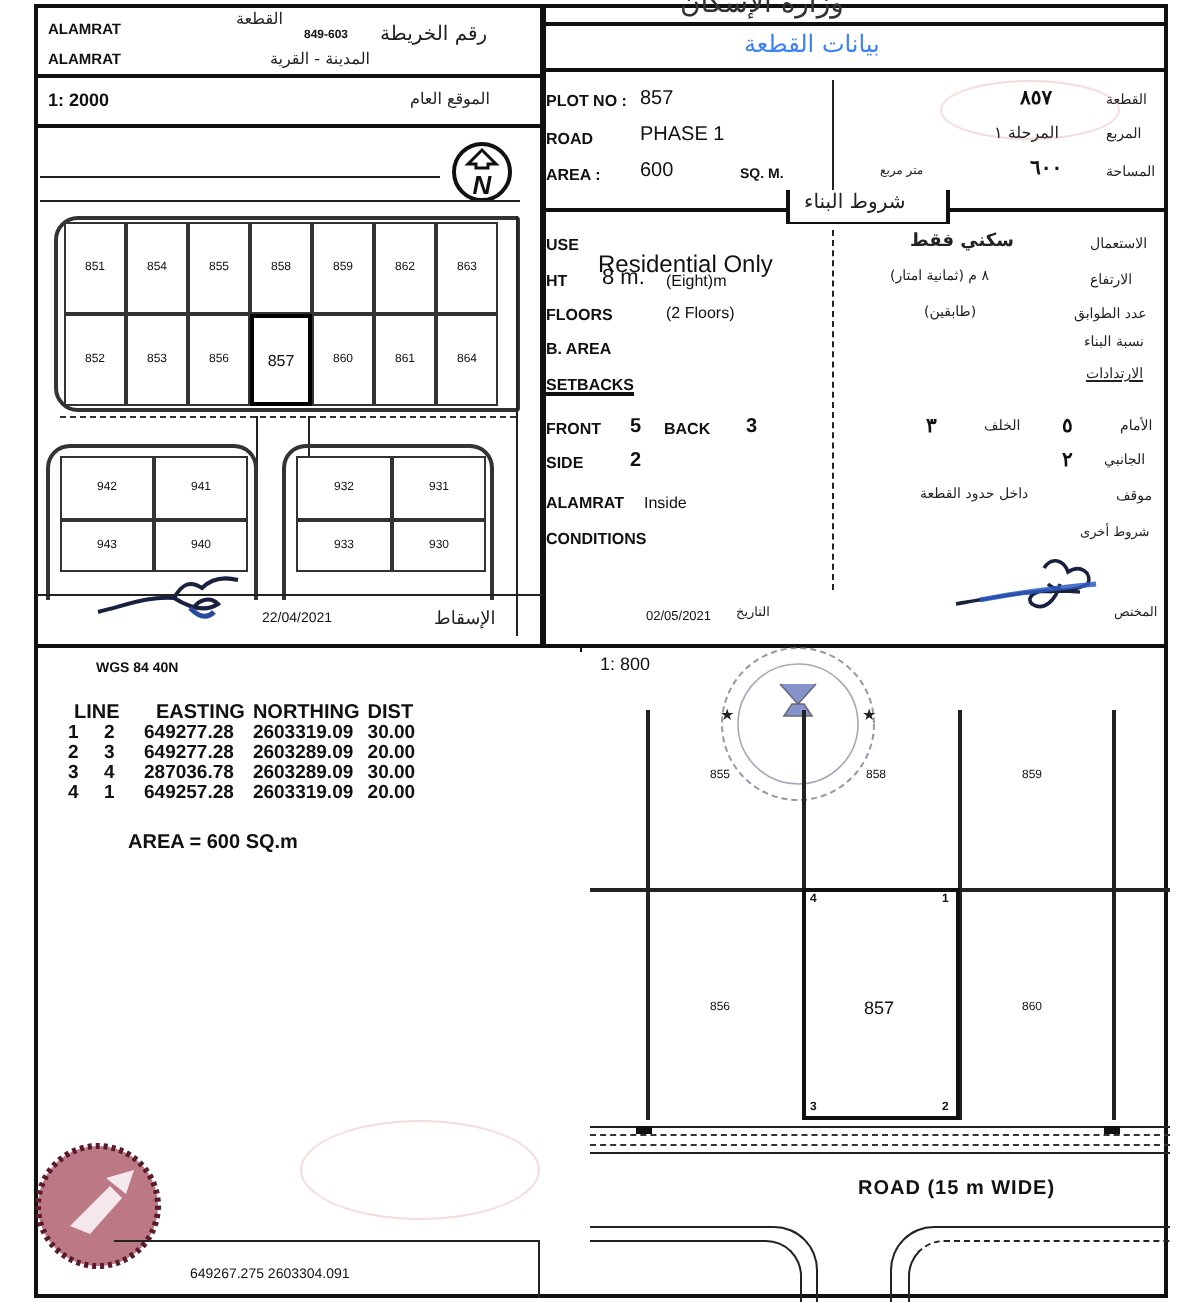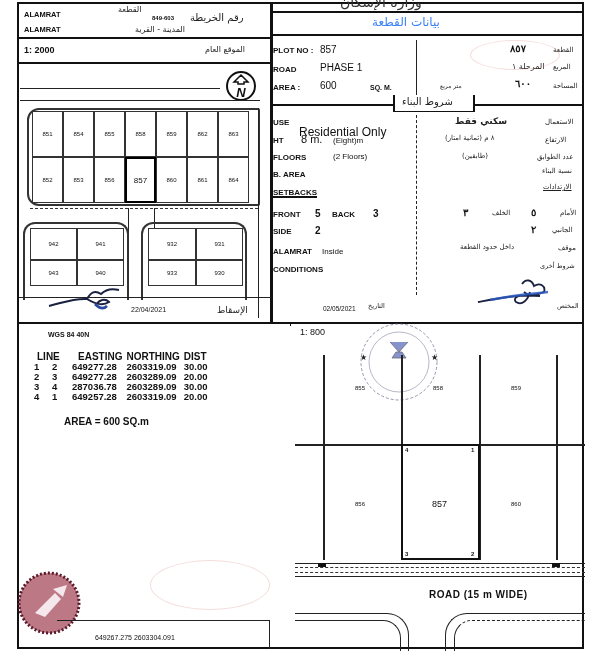--- a/index.html
+++ b/index.html
@@ -109,21 +109,21 @@
 <span class="abs en" style="left:273px; top:65px;">ROAD</span>
 <span class="abs val" style="left:320px; top:62px;">PHASE 1</span>
 <span class="abs en" style="left:273px; top:83px;">AREA :</span>
 <span class="abs val" style="left:320px; top:80px;">600</span>
 <span class="abs sm" style="left:370px; top:84px; font-weight:bold; font-size:7px;">SQ. M.</span>
 
 <div class="thin-v" style="left:416px; top:40px; height:55px;"></div>
 
 <span class="abs val" style="left:510px; top:43px; font-weight:bold;">٨٥٧</span>
 <span class="abs ar" style="left:553px; top:46px; font-size:7px;">القطعة</span>
-<span class="abs ar" style="left:497px; top:62px;margin-left:15px;">المرحلة ١</span>
+<span class="abs ar" style="left:497px; top:62px;">المرحلة ١</span>
 <span class="abs ar" style="left:553px; top:63px; font-size:7px;">المربع</span>
 <span class="abs val" style="left:515px; top:78px; font-weight:bold;">٦٠٠</span>
 <span class="abs ar" style="left:440px; top:82px; font-size:6px;">متر مربع</span>
 <span class="abs ar" style="left:553px; top:82px; font-size:7px;">المساحة</span>
 
 <div class="hline" style="left:271px; top:104px; width:313px;"></div>
 <div class="abs" style="left:393px; top:95px; width:82px; height:17px; background:#fff; border-left:2px solid #111; border-right:2px solid #111; border-bottom:1px solid #111;"></div>
 <span class="abs ar" style="left:402px; top:96px; font-size:10px;">شروط البناء</span>
 
 <div class="thin-v" style="left:416px; top:115px; height:180px; border-left:1px dashed #222; background:none;"></div>

